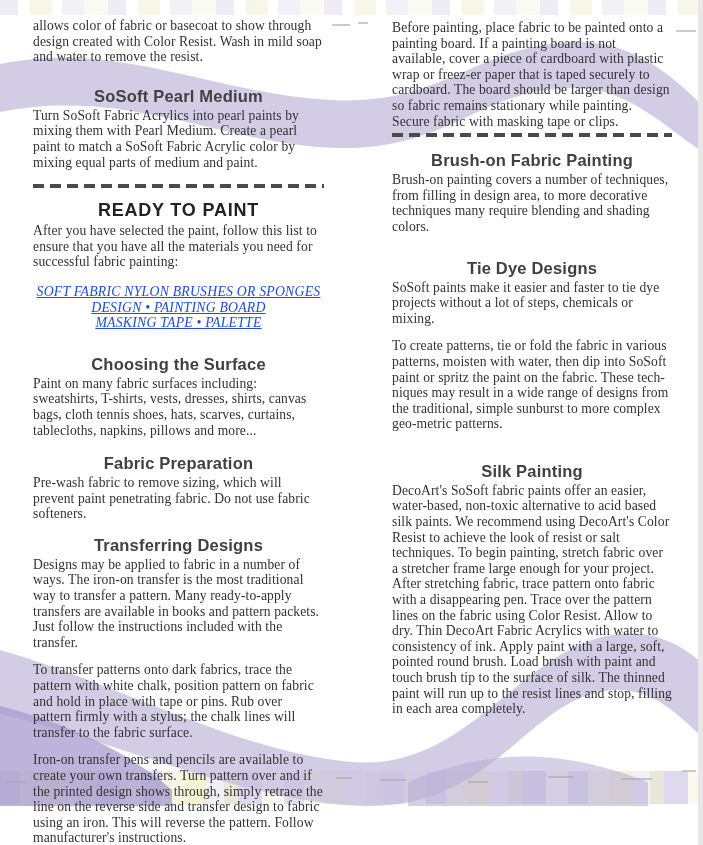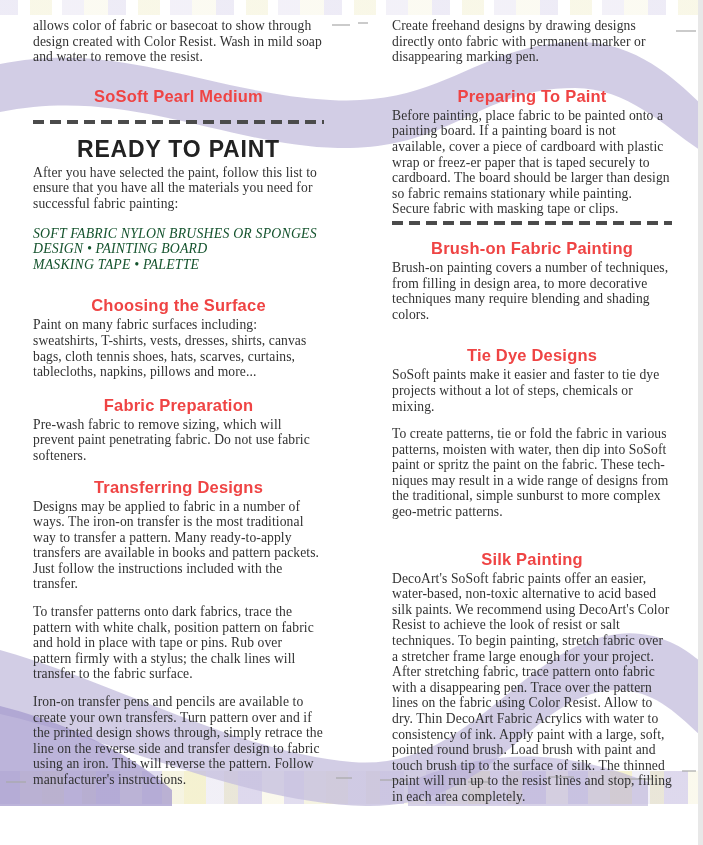--- a/index.html
+++ b/index.html
@@ -25,36 +25,36 @@
   
   .col{position:absolute;top:18px;z-index:3;}
   .col-left{left:33px;width:291px;}
   .col-right{left:392px;width:280px;}
   .body-p{
     font-size:13.6px;line-height:15.6px;margin:0;color:#323232;
     letter-spacing:.1px;
   }
   .sub-h{
     font-family:"Liberation Sans",sans-serif;font-weight:bold;
-    font-size:16.5px;color:#ef4444;text-align:center;margin:0;
+    font-size:16.5px;color:#404040;text-align:center;margin:0;
     letter-spacing:.2px;
   }
   .big-h{
     font-family:"Liberation Sans",sans-serif;font-weight:bold;
-    font-size:23px;color:#222;text-align:center;margin:0;
+    font-size:18px;color:#222;text-align:center;margin:0;
     letter-spacing:.8px;
   }
   .bigger-h{font-size:20px;letter-spacing:1px;}
   .divider{
     height:4px;border:none;margin:0;
     background:repeating-linear-gradient(90deg,#4b4b4b 0 11px,transparent 11px 17px);
   }
   .italic-block{
-    font-style:italic;font-size:13.8px;line-height:15.6px;
-    color:#14532d;margin:0;letter-spacing:.2px;
+    text-align:center;font-style:italic;font-size:13.8px;line-height:15.6px;
+    color:#1d4ed8;margin:0;letter-spacing:.2px;text-decoration:underline;
   }
   
   .mt2{margin-top:2px;}  .mt4{margin-top:4px;}
   .mt12{margin-top:12px;} .mt14{margin-top:14px;} .mt16{margin-top:16px;text-align:center;}
   .mt18{margin-top:14px;} .mt20{margin-top:24px;} .mt22{margin-top:22px;}
   .mt30{margin-top:30px;}
   
   .artifact{position:absolute;background:#a9a9a9;height:2px;opacity:.6;z-index:2;}
 </style>
 </head>
@@ -83,41 +83,40 @@
   <div class="artifact" style="left:336px;top:777px;width:16px;"></div>
   <div class="artifact" style="left:380px;top:779px;width:26px;"></div>
   <div class="artifact" style="left:468px;top:781px;width:20px;"></div>
   <div class="artifact" style="left:548px;top:776px;width:26px;"></div>
   <div class="artifact" style="left:622px;top:778px;width:30px;"></div>
   <div class="artifact" style="left:682px;top:770px;width:14px;"></div>
 
   <div class="col col-left">
     <p class="body-p">allows color of fabric or basecoat to show through design created with Color Resist. Wash in mild soap and water to remove the resist.</p>
     <h3 class="sub-h mt22">SoSoft Pearl Medium</h3>
+    <p class="body-p mt2">Turn SoSoft Fabric Acrylics into pearl paints by mixing them with Pearl Medium. Create a pearl paint to match a SoSoft Fabric Acrylic color by mixing equal parts of medium and paint.</p>
     <hr class="divider mt14">
     <h2 class="big-h mt12">READY TO PAINT</h2>
     <p class="body-p mt2">After you have selected the paint, follow this list to ensure that you have all the materials you need for successful fabric painting:</p>
     <div class="italic-block mt14">
       <div>SOFT FABRIC NYLON BRUSHES OR SPONGES</div>
       <div>DESIGN • PAINTING BOARD</div>
       <div>MASKING TAPE • PALETTE</div>
     </div>
     <h3 class="sub-h mt20">Choosing the Surface</h3>
     <p class="body-p mt2">Paint on many fabric surfaces including: sweatshirts, T-shirts, vests, dresses, shirts, canvas bags, cloth tennis shoes, hats, scarves, curtains, tablecloths, napkins, pillows and more...</p>
     <h3 class="sub-h mt16">Fabric Preparation</h3>
     <p class="body-p mt2">Pre-wash fabric to remove sizing, which will prevent paint penetrating fabric. Do not use fabric softeners.</p>
     <h3 class="sub-h mt18">Transferring Designs</h3>
     <p class="body-p mt2">Designs may be applied to fabric in a number of ways. The iron-on transfer is the most traditional way to transfer a pattern. Many ready-to-apply transfers are available in books and pattern packets. Just follow the instructions included with the transfer.</p>
     <p class="body-p mt12">To transfer patterns onto dark fabrics, trace the pattern with white chalk, position pattern on fabric and hold in place with tape or pins. Rub over pattern firmly with a stylus; the chalk lines will transfer to the fabric surface.</p>
     <p class="body-p mt12">Iron-on transfer pens and pencils are available to create your own transfers. Turn pattern over and if the printed design shows through, simply retrace the line on the reverse side and transfer design to fabric using an iron. This will reverse the pattern. Follow manufacturer's instructions.</p>
   </div>
 
   <div class="col col-right">
-    <p class="body-p">Create freehand designs by drawing designs directly onto fabric with permanent marker or disappearing marking pen.</p>
-    <h3 class="sub-h mt22">Preparing To Paint</h3>
     <p class="body-p mt2">Before painting, place fabric to be painted onto a painting board. If a painting board is not available, cover a piece of cardboard with plastic wrap or freez-er paper that is taped securely to cardboard. The board should be larger than design so fabric remains stationary while painting. Secure fabric with masking tape or clips.</p>
     <hr class="divider mt4">
     <h3 class="sub-h mt18">Brush-on Fabric Painting</h3>
     <p class="body-p mt2">Brush-on painting covers a number of techniques, from filling in design area, to more decorative techniques many require blending and shading colors.</p>
     <h3 class="sub-h mt20">Tie Dye Designs</h3>
     <p class="body-p mt2">SoSoft paints make it easier and faster to tie dye projects without a lot of steps, chemicals or mixing.</p>
     <p class="body-p mt12">To create patterns, tie or fold the fabric in various patterns, moisten with water, then dip into SoSoft paint or spritz the paint on the fabric. These tech-niques may result in a wide range of designs from the traditional, simple sunburst to more complex geo-metric patterns.</p>
     <h3 class="sub-h mt30">Silk Painting</h3>
     <p class="body-p mt2">DecoArt's SoSoft fabric paints offer an easier, water-based, non-toxic alternative to acid based silk paints. We recommend using DecoArt's Color Resist to achieve the look of resist or salt techniques. To begin painting, stretch fabric over a stretcher frame large enough for your project. After stretching fabric, trace pattern onto fabric with a disappearing pen. Trace over the pattern lines on the fabric using Color Resist. Allow to dry. Thin DecoArt Fabric Acrylics with water to consistency of ink. Apply paint with a large, soft, pointed round brush.  Load brush with paint and touch brush tip to the surface of silk. The thinned paint will run up to the resist lines and stop, filling in each area completely.</p>
   </div>

